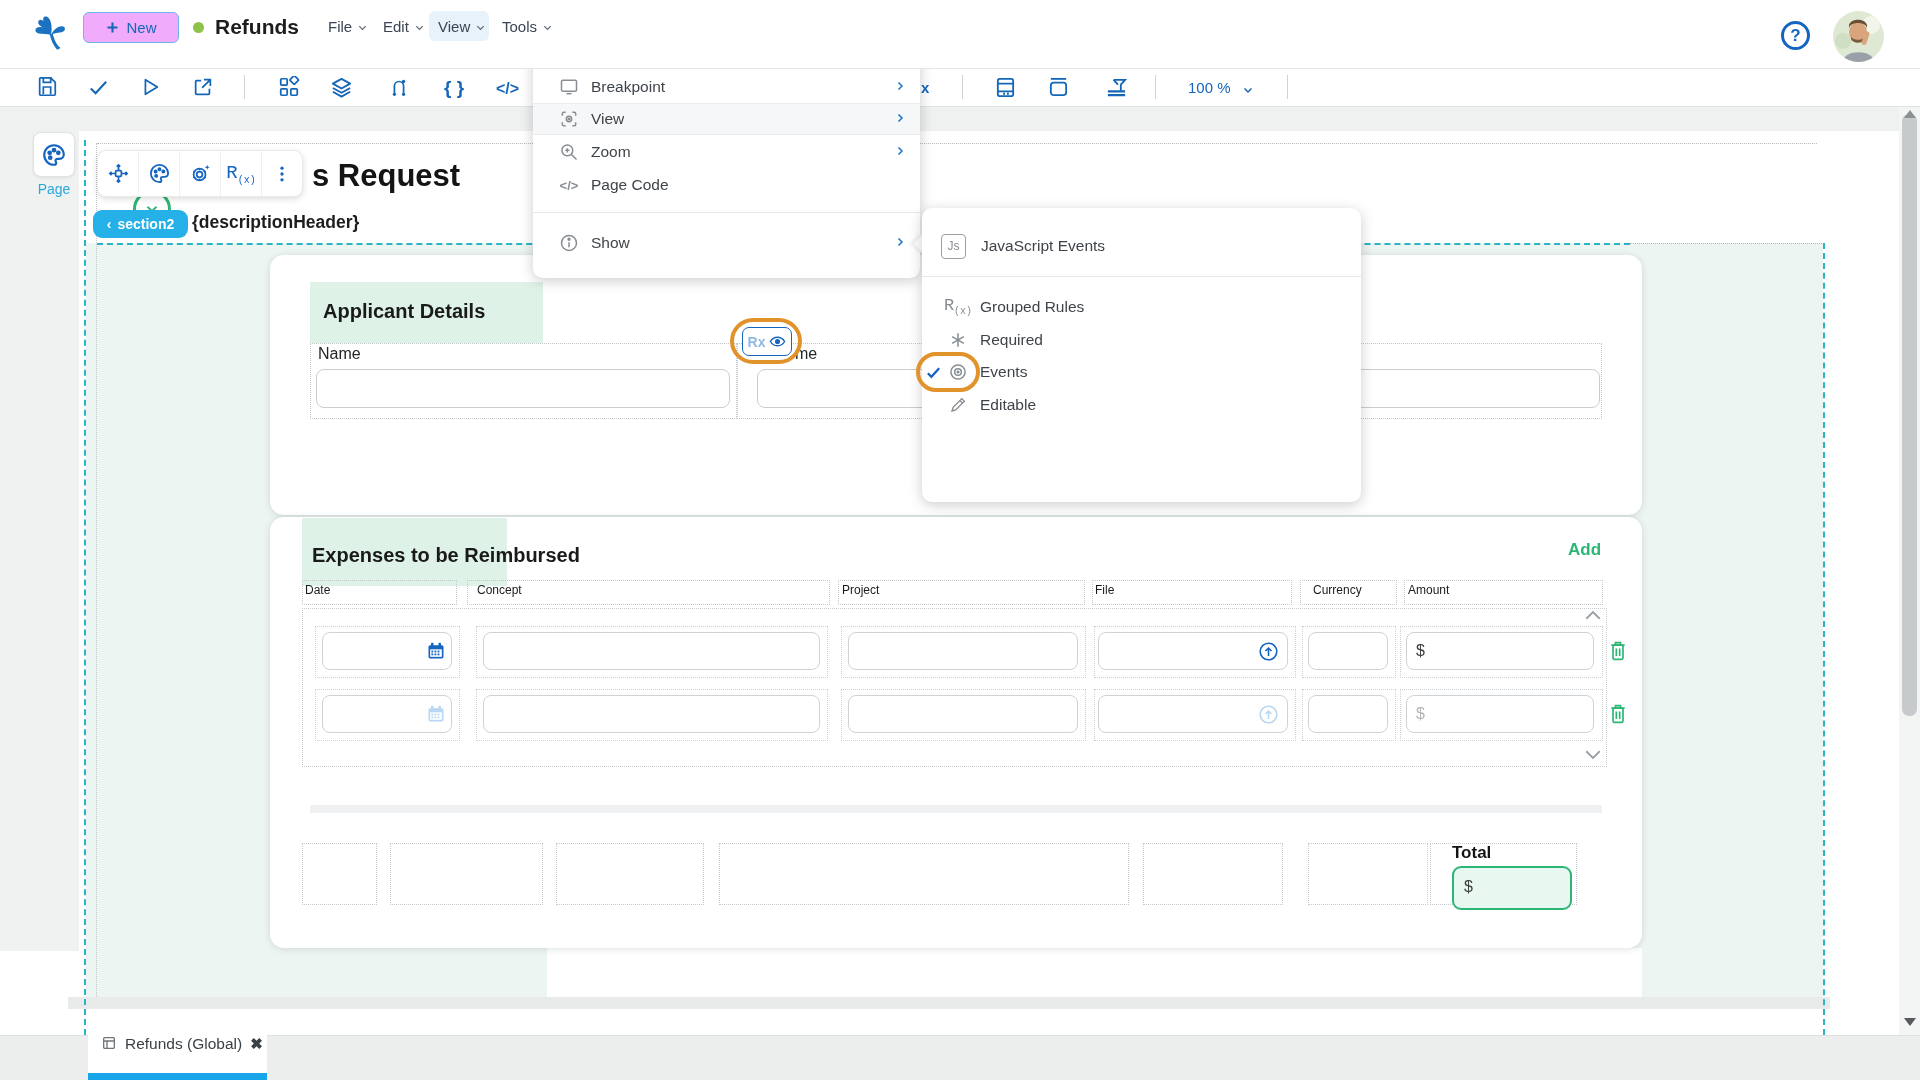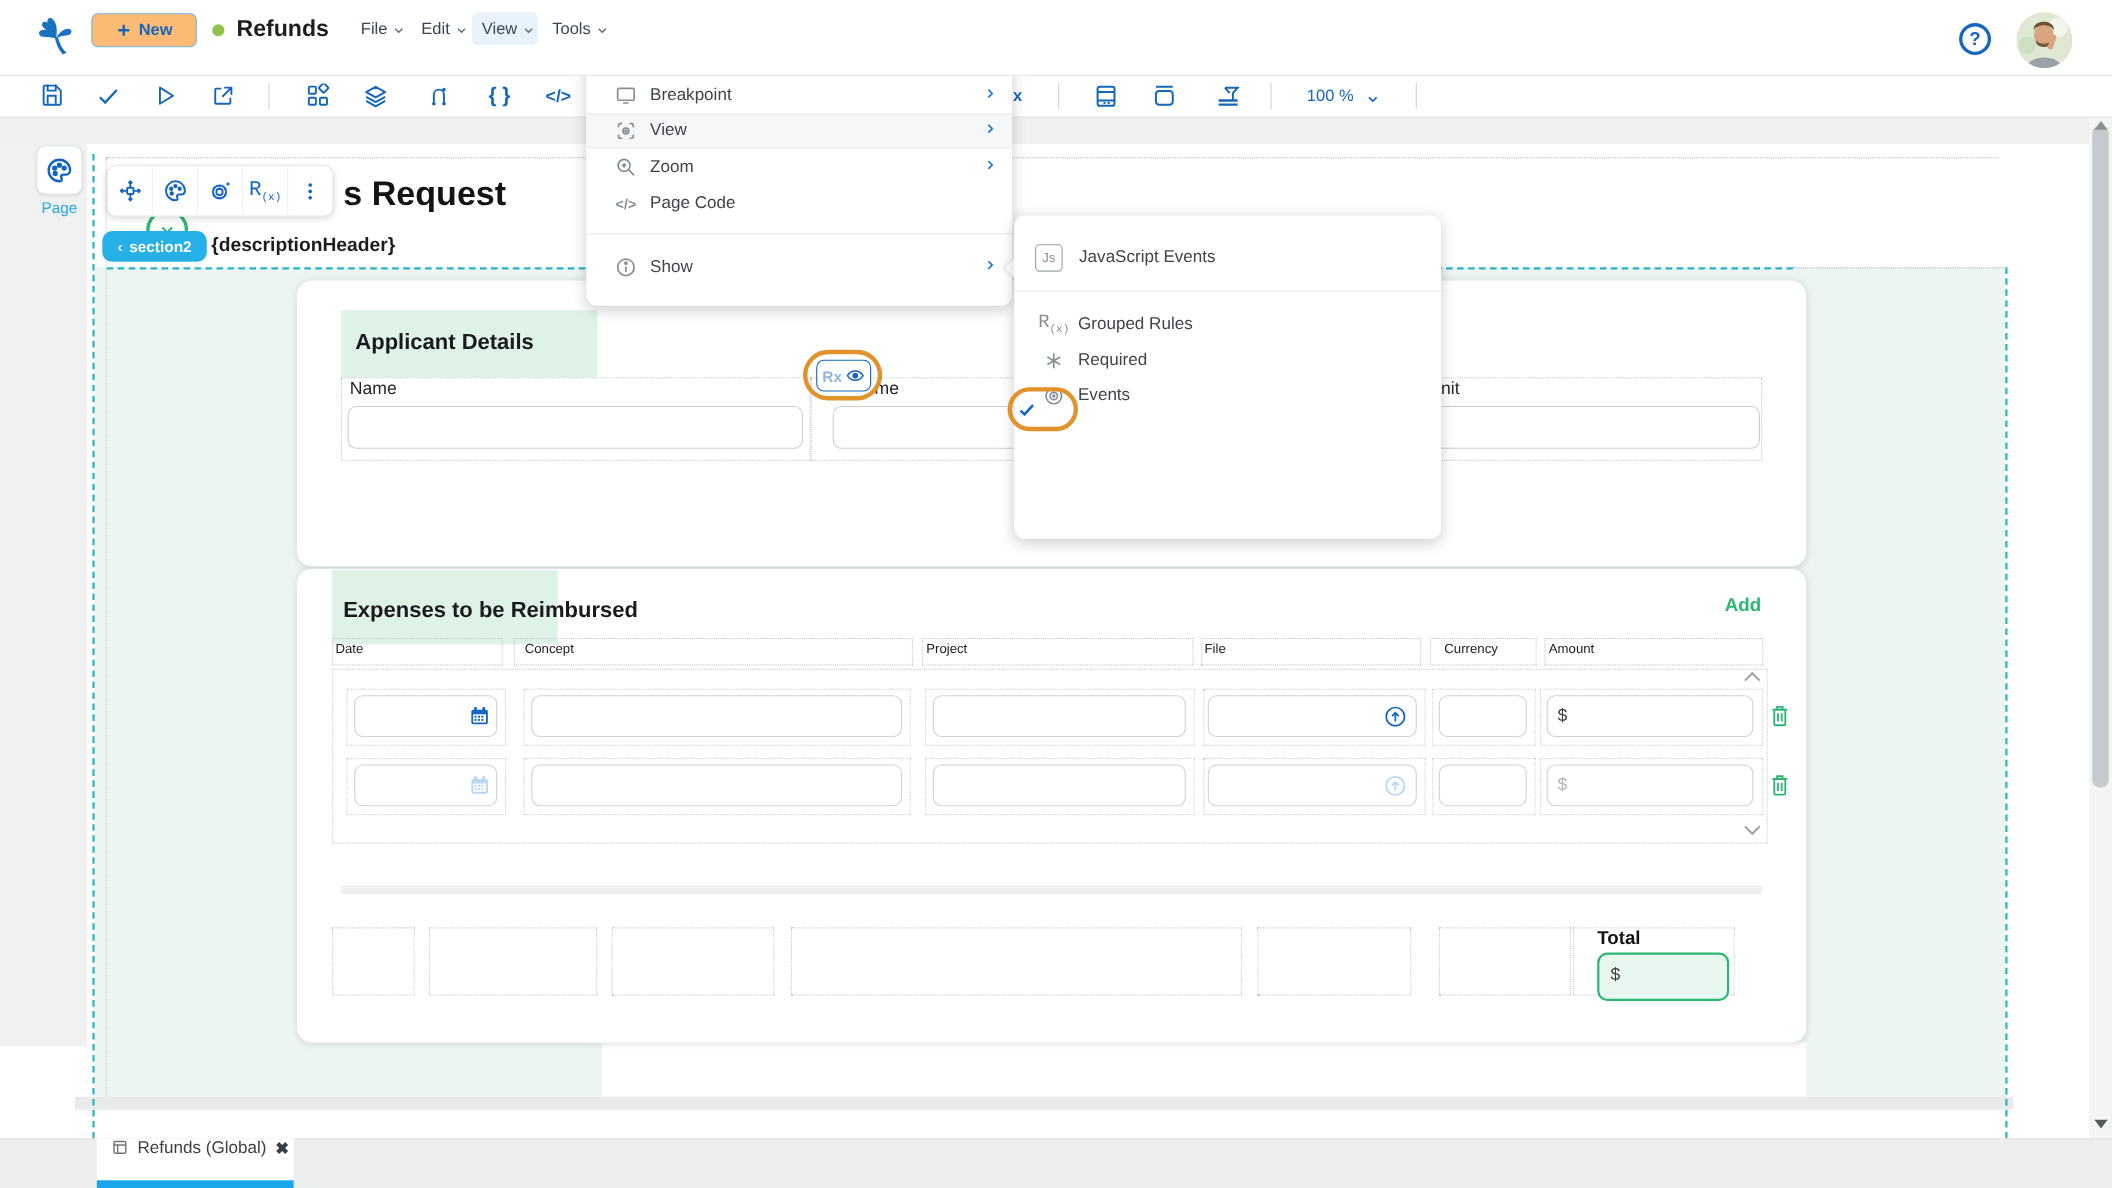--- a/index.html
+++ b/index.html
@@ -1,20 +1,20 @@
 <!DOCTYPE html>
 <html><head>
 <meta charset="utf-8">
 <style>
 *{margin:0;padding:0;box-sizing:border-box}
 html,body{width:1920px;height:1080px;font-family:"Liberation Sans",sans-serif;background:#fff;overflow:hidden}
 #stage{position:relative;width:1920px;height:1080px;background:#fff}
 
 #topbar{position:absolute;left:0;top:0;width:1920px;height:69px;background:#fff;border-bottom:1px solid #e3e5e7;z-index:20}
-.newbtn{position:absolute;left:83px;top:12px;width:96px;height:31px;border:1.5px solid #6db6e9;border-radius:6px;color:#1467b8;font-weight:bold;font-size:15px;display:flex;align-items:center;justify-content:center;gap:6px;background:#fdba74}
+.newbtn{position:absolute;left:83px;top:12px;width:96px;height:31px;border:1.5px solid #6db6e9;border-radius:6px;color:#1467b8;font-weight:normal;font-size:15px;display:flex;align-items:center;justify-content:center;gap:6px;background:#f0abfc}
 .statusdot{position:absolute;left:193px;top:22px;width:11px;height:11px;border-radius:50%;background:#8fc248}
 .apptitle{position:absolute;left:215px;top:15px;font-size:21px;font-weight:bold;color:#1d1d1d}
 .menuitem{position:absolute;top:18px;font-size:15px;color:#3a4553;display:flex;align-items:center;gap:5px}
 .menuitem svg{margin-top:2px}
 .viewpill{position:absolute;left:429px;top:11px;width:60px;height:30px;background:#e7f2fb;border-radius:6px}
 .helpic{position:absolute;left:1781px;top:21px;width:29px;height:29px;border:3px solid #1565c0;border-radius:50%;color:#1565c0;font-weight:bold;font-size:17px;display:flex;align-items:center;justify-content:center}
 
 #toolbar{position:absolute;left:0;top:69px;width:1920px;height:38px;background:#fff;border-bottom:1px solid #dfe1e3;z-index:8}
 .tbi{position:absolute;top:76px;color:#1467b8;z-index:8}
 .tbdiv{position:absolute;top:75px;width:1px;height:24px;background:#cfd3d6;z-index:8}
@@ -66,21 +66,21 @@
 .dollar.faded{color:#b3b6b9}
 .scrollchev{position:absolute;color:#9aa0a4}
 .divbar{position:absolute;left:310px;top:805px;width:1292px;height:8px;background:#eef0f1}
 .totcell{position:absolute;top:843px;height:62px;border:1px dotted #c6cacd}
 .totlbl{position:absolute;left:1452px;top:843px;font-size:17px;font-weight:bold;color:#141414}
 .totinput{position:absolute;left:1452px;top:866px;width:120px;height:44px;border:2.5px solid #2bb673;border-radius:9px;background:#e9f7f1}
 .addlbl{position:absolute;left:1568px;top:540px;font-size:17px;font-weight:bold;color:#2bb673}
 
 .menu{position:absolute;background:#fff;border-radius:10px;box-shadow:0 3px 14px rgba(0,0,0,.2)}
 #viewmenu{left:533px;top:52px;width:387px;height:226px;z-index:10}
-#submenu{left:922px;top:196px;width:388px;height:294px;z-index:11}
+#submenu{left:922px;top:208px;width:439px;height:294px;z-index:11}
 .mrow{position:absolute;left:0;width:100%;height:32px;display:flex;align-items:center}
 .mrow .mic{width:24px;margin-left:24px;color:#878d93;display:flex;justify-content:center}
 .mrow .mtx{margin-left:10px;font-size:15.5px;color:#3f444a}
 .mrow .mchev{position:absolute;right:14px;color:#1b74d1}
 .msep{position:absolute;left:0;width:100%;height:0;border-top:1px solid #e7e9ea}
 .notchup{position:absolute;left:578px;top:46px;width:13px;height:13px;background:#fff;transform:rotate(45deg);z-index:10}
 .notchleft{position:absolute;left:915px;top:237px;width:13px;height:13px;background:#fff;transform:rotate(45deg);z-index:11}
 .jsbox{width:25px;height:25px;border:1.5px solid #9aa0a5;border-radius:4px;font-size:12px;color:#878d93;display:flex;align-items:center;justify-content:center;margin-left:19px}
 .rxglyph{font-family:Liberation Mono, monospace;font-size:17px;color:#878d93}
 .rxglyph sub{font-size:10px}
@@ -401,20 +401,29 @@
     <div class="mrow" style="top:148px">
       <span class="mic">
           <svg width="20" height="20" viewBox="0 0 24 24" fill="none" stroke="currentColor" stroke-width="1.8">
             <circle cx="12" cy="12" r="8.5"></circle>
             <circle cx="12" cy="12" r="4"></circle>
             <circle cx="12" cy="12" r="1" fill="currentColor"></circle>
           </svg>
         </span>
       <span class="mtx">Events</span>
     </div>
+    <div class="mrow" style="top:181px">
+      <span class="mic">
+          <svg width="18" height="18" viewBox="0 0 24 24" fill="none" stroke="currentColor" stroke-width="1.8">
+            <path d="M4 20l1.5-5L17 3.5l3.5 3.5L9 18.5z"></path>
+            <path d="M14.5 6l3.5 3.5"></path>
+          </svg>
+        </span>
+      <span class="mtx">Editable</span>
+    </div>
   </div>
   <svg class="bluecheck" style="top:364px" width="17" height="17" viewBox="0 0 24 24" fill="none" stroke="#1565c0" stroke-width="3.2">
       <path d="M4 13l5 5L20 6"></path>
     </svg>
   <div class="oring" style="left:916px;top:352px;width:64px;height:40px"></div>
 
   <div id="topbar">
     <svg style="position:absolute;left:30px;top:11px" width="42" height="44" viewBox="0 0 48 48" fill="#1b72c0">
         <path d="M24 26 C20 18 12 16 8 18 C5 19.5 6 24 10 24.5 C15 25.2 19 25 24 26z"></path>
         <path d="M24 26 C23 17 18 10 13 9 C9.5 8.3 8 12.5 11 15 C16 19 20 22 24 26z"></path>

